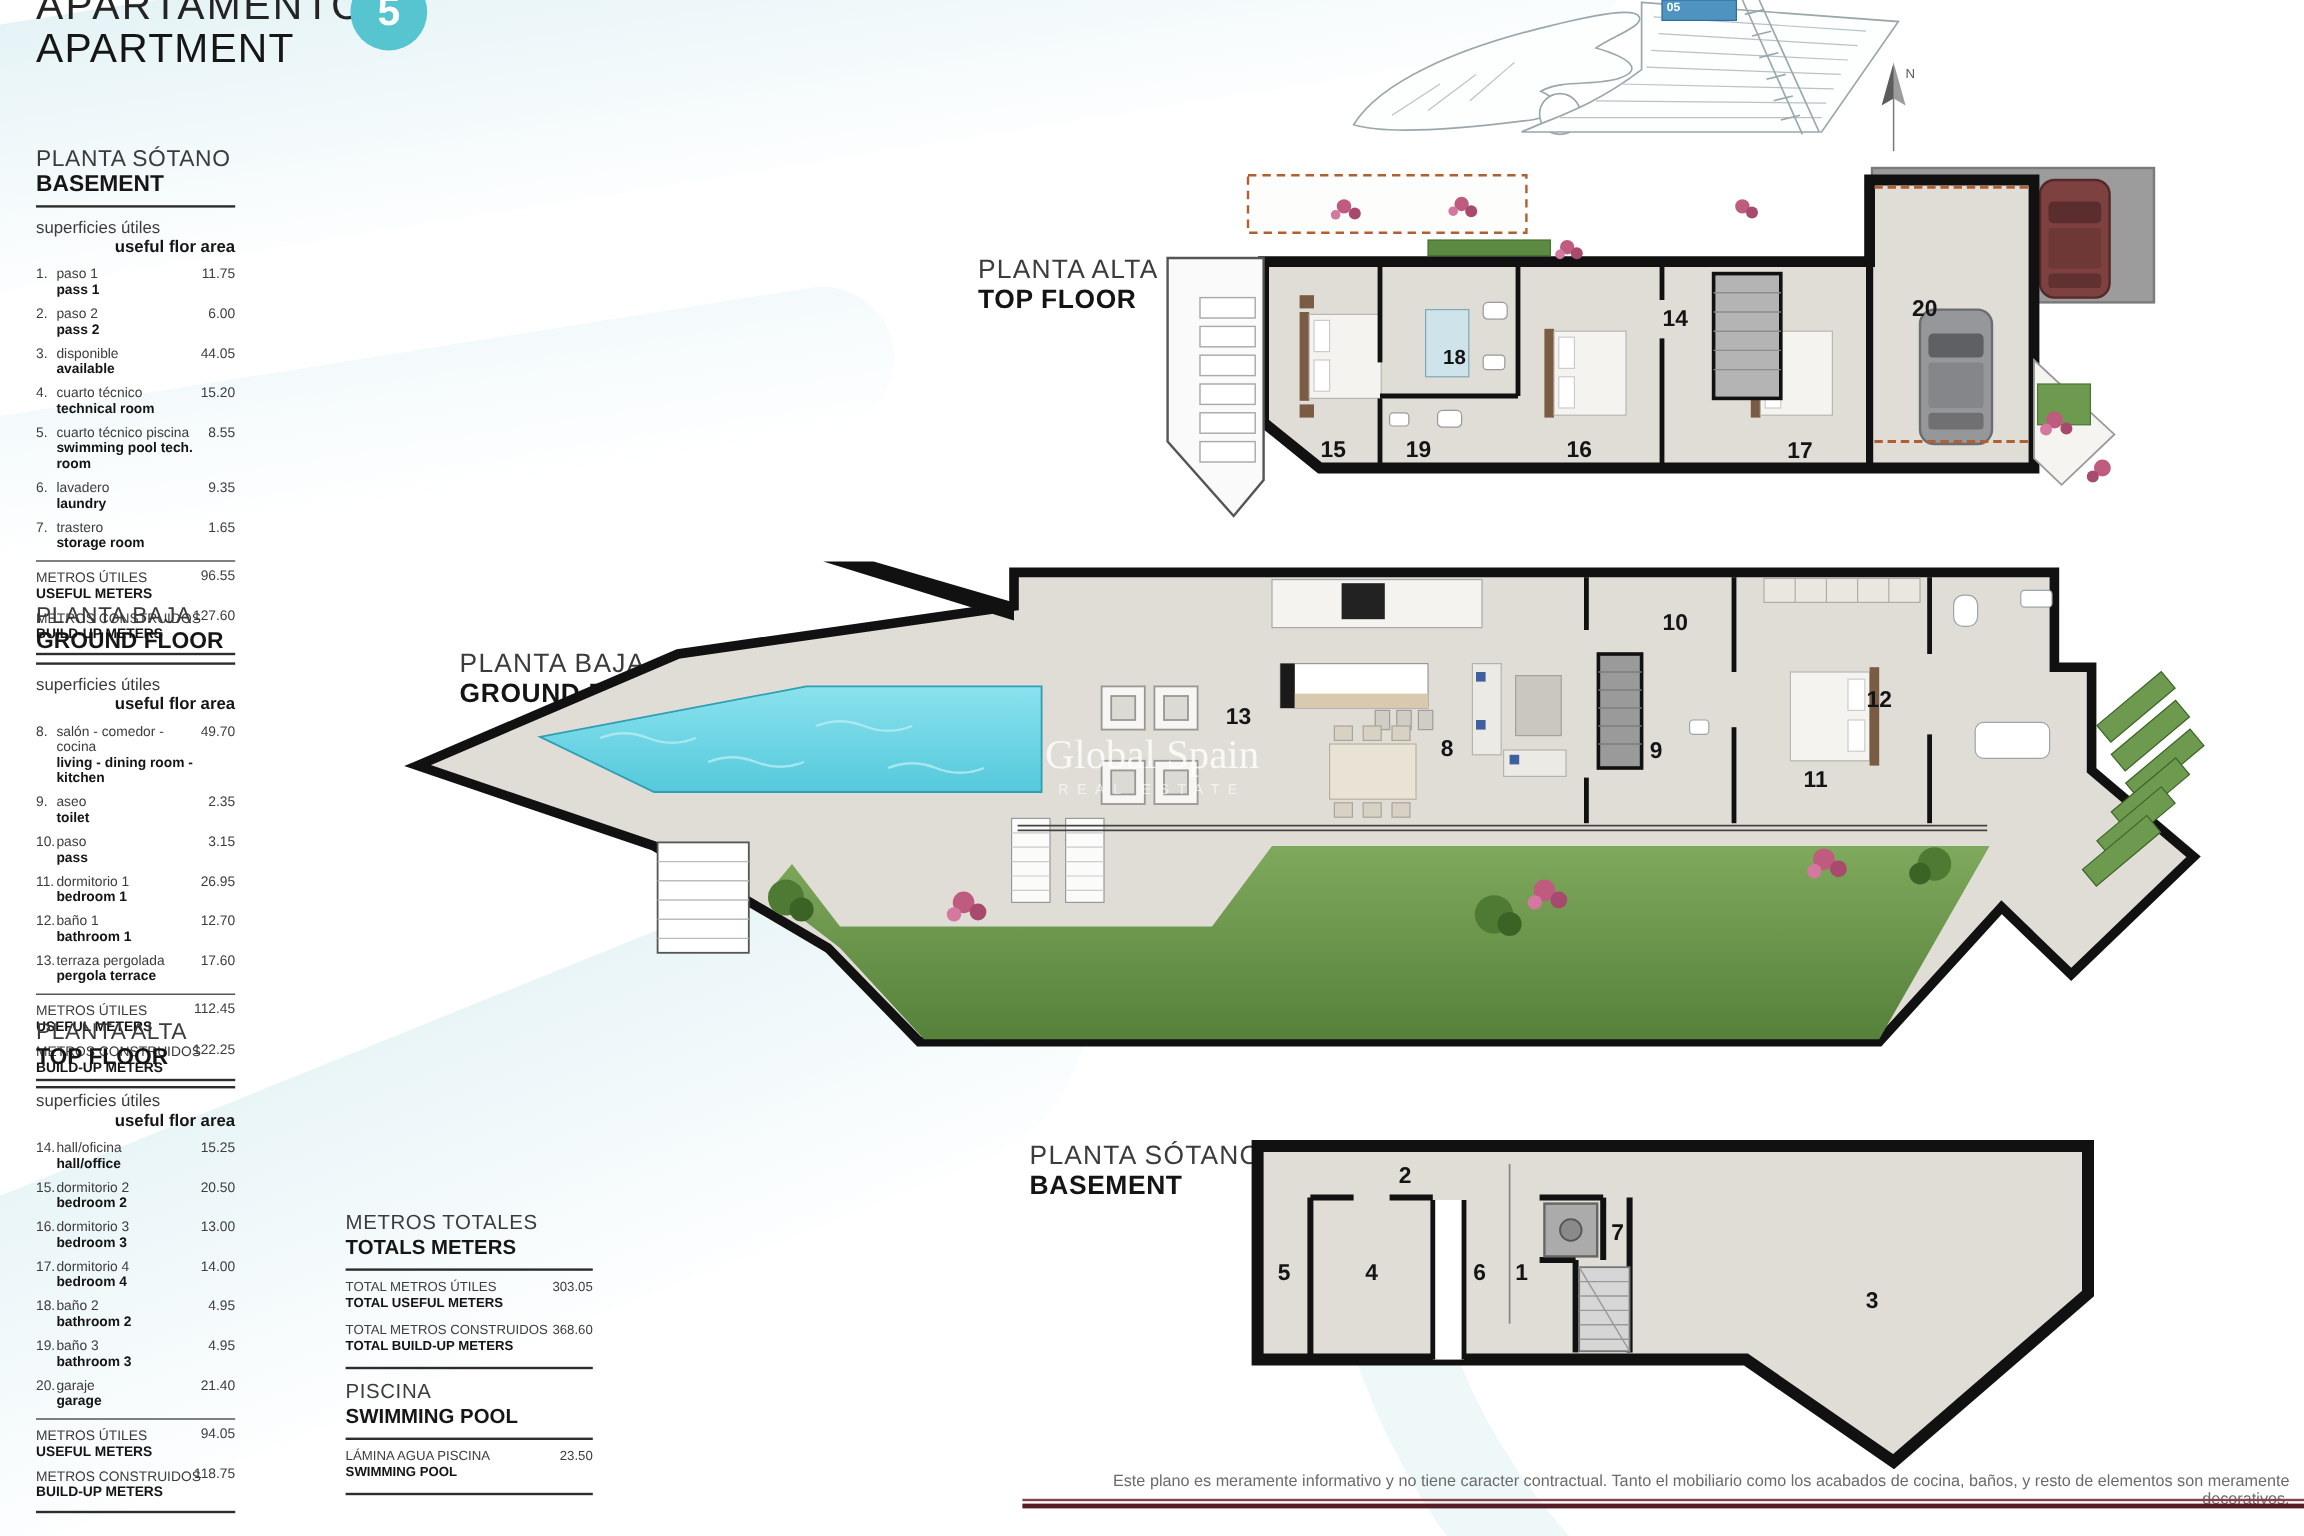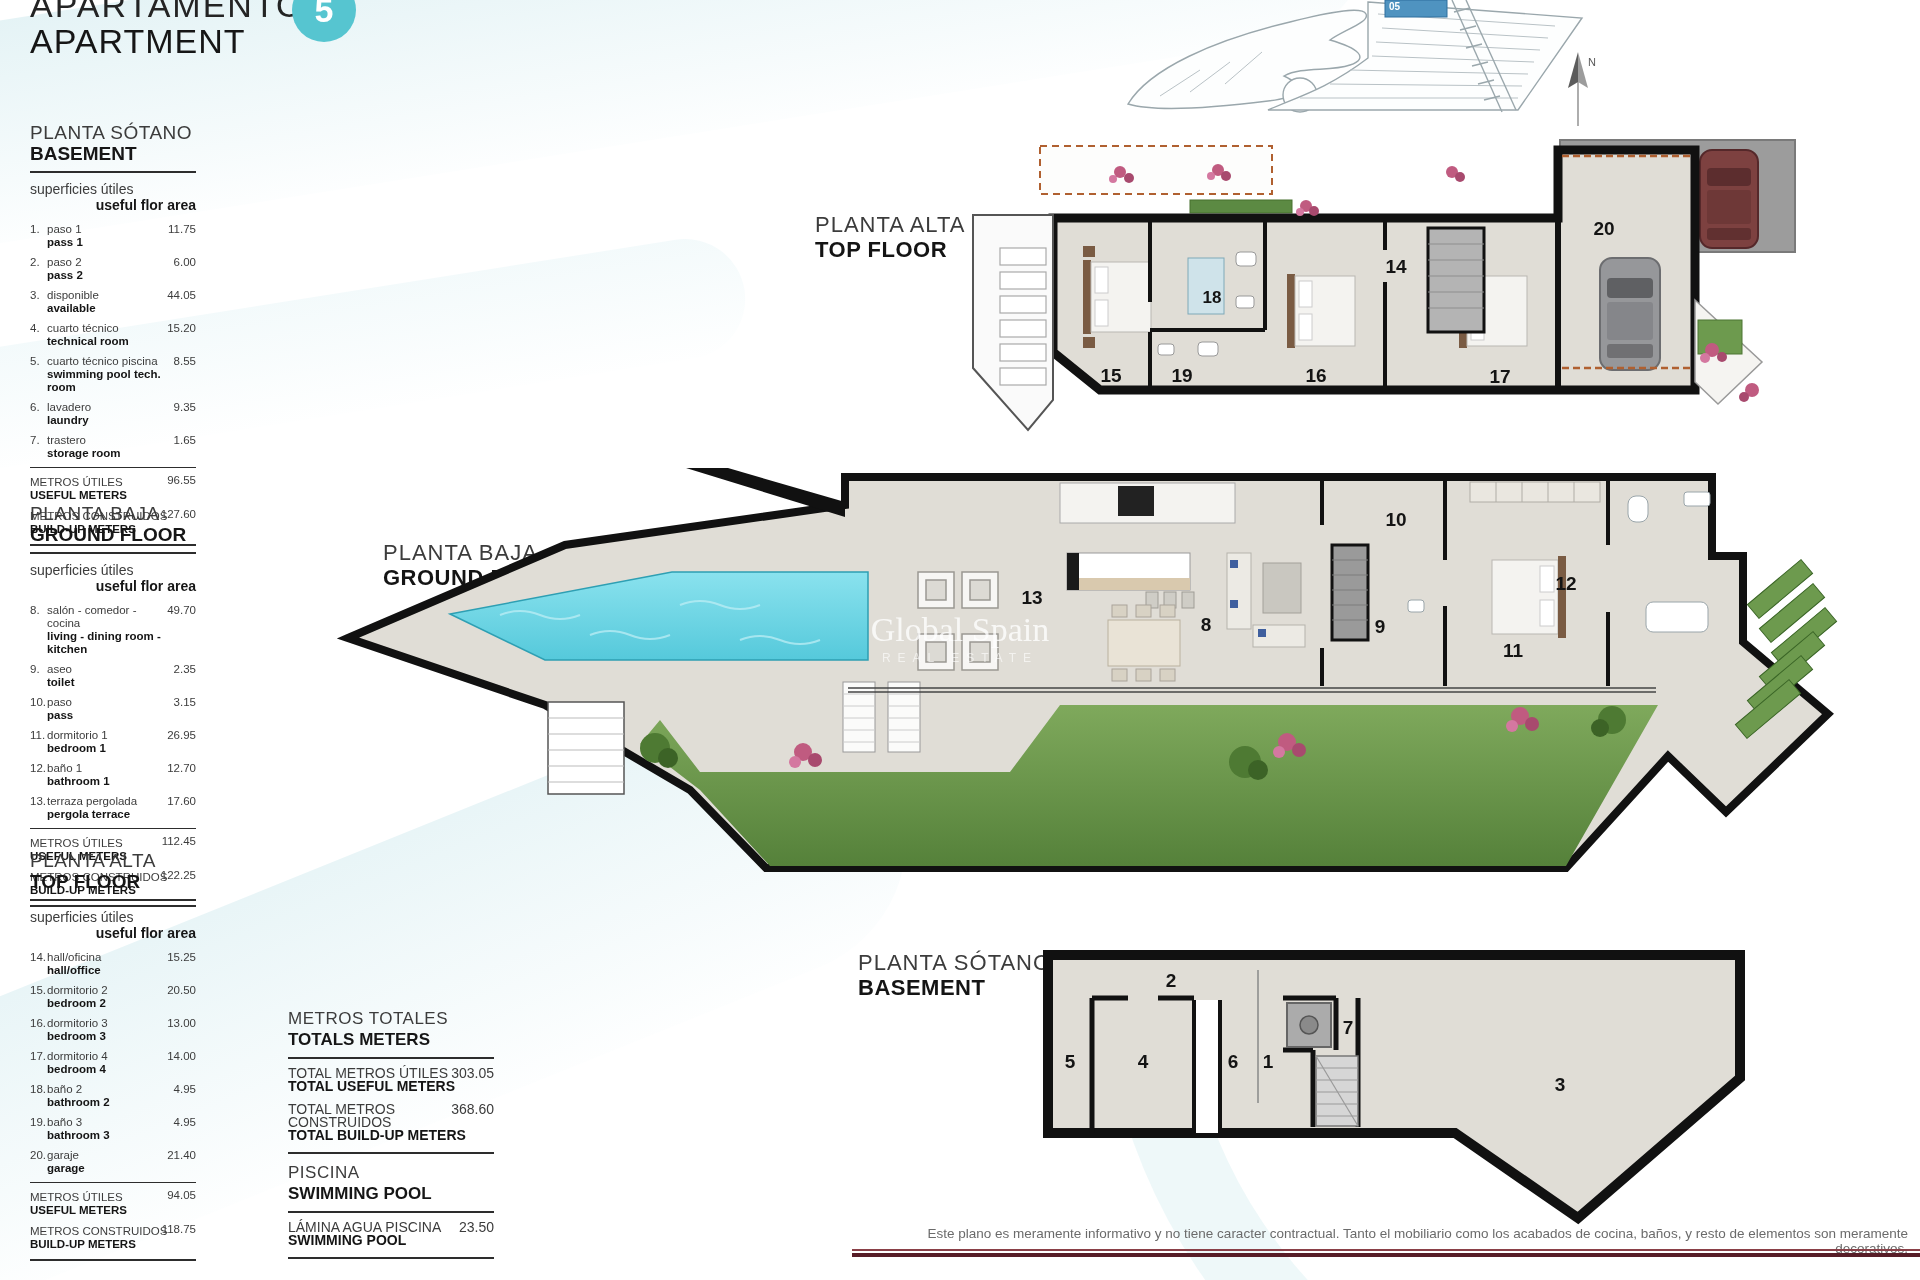--- a/index.html
+++ b/index.html
@@ -40,21 +40,21 @@
   .row .val{position:absolute;right:0;top:0;color:#3c3c3c;}
   .m-row{position:relative;margin-bottom:8px;font-size:11.5px;line-height:13px;}
   .m-row .es{color:#3c3c3c;}
   .m-row .en{font-weight:bold;color:#141414;}
   .m-row .val{position:absolute;right:0;top:-2px;color:#3c3c3c;}
 
   
   .totals{position:absolute;left:288px;top:1008px;width:206px;}
   .totals .t-es{font-size:17px;}
   .totals .t-en{font-size:17px;}
-  .tot-row{position:relative;margin-bottom:10px;font-size:14px;line-height:13px;}
+  .tot-row{position:relative;margin-bottom:10px;font-size:11px;line-height:13px;}
   .tot-row .es{color:#3c3c3c;}
   .tot-row .en{font-weight:bold;color:#141414;}
   .tot-row .val{position:absolute;right:0;top:0;color:#3c3c3c;}
 
   
   .plan-label{position:absolute;}
   .pl-es{font-size:22px;letter-spacing:1px;color:#3c3c3c;line-height:25px;}
   .pl-en{font-size:22px;font-weight:bold;letter-spacing:.5px;color:#141414;line-height:25px;}
 
   .roomnum{position:absolute;transform:translate(-50%,-50%);font-size:19px;font-weight:bold;color:#141414;}
@@ -521,21 +521,21 @@
       <circle cx="1752" cy="390" r="7" fill="#c05b80"></circle>
         <circle cx="1744" cy="397" r="5" fill="#a84a6e"></circle>
     </g>
   </svg>
   <div class="roomnum" style="left:1396px;top:267px">14</div>
   <div class="roomnum" style="left:1111px;top:376px">15</div>
   <div class="roomnum" style="left:1316px;top:376px">16</div>
   <div class="roomnum" style="left:1500px;top:377px">17</div>
   <div class="roomnum small" style="left:1212px;top:298px">18</div>
   <div class="roomnum" style="left:1182px;top:376px">19</div>
-  <div class="roomnum" style="left:1604px;top:229px">20</div>
+  <div class="roomnum" style="left:1604px;top:258px">20</div>
 
   <svg style="left:340px;top:460px" width="1510" height="420" viewBox="340 460 1510 420">
     <defs>
       <linearGradient id="poolg" x1="0" y1="0" x2="0" y2="1">
         <stop offset="0" stop-color="#8ae2ee"></stop>
           <stop offset="1" stop-color="#55c9db"></stop>
       </linearGradient>
       <linearGradient id="grassg" x1="0" y1="0" x2="0" y2="1">
         <stop offset="0" stop-color="#7fa95c"></stop>
           <stop offset="1" stop-color="#55813a"></stop>

